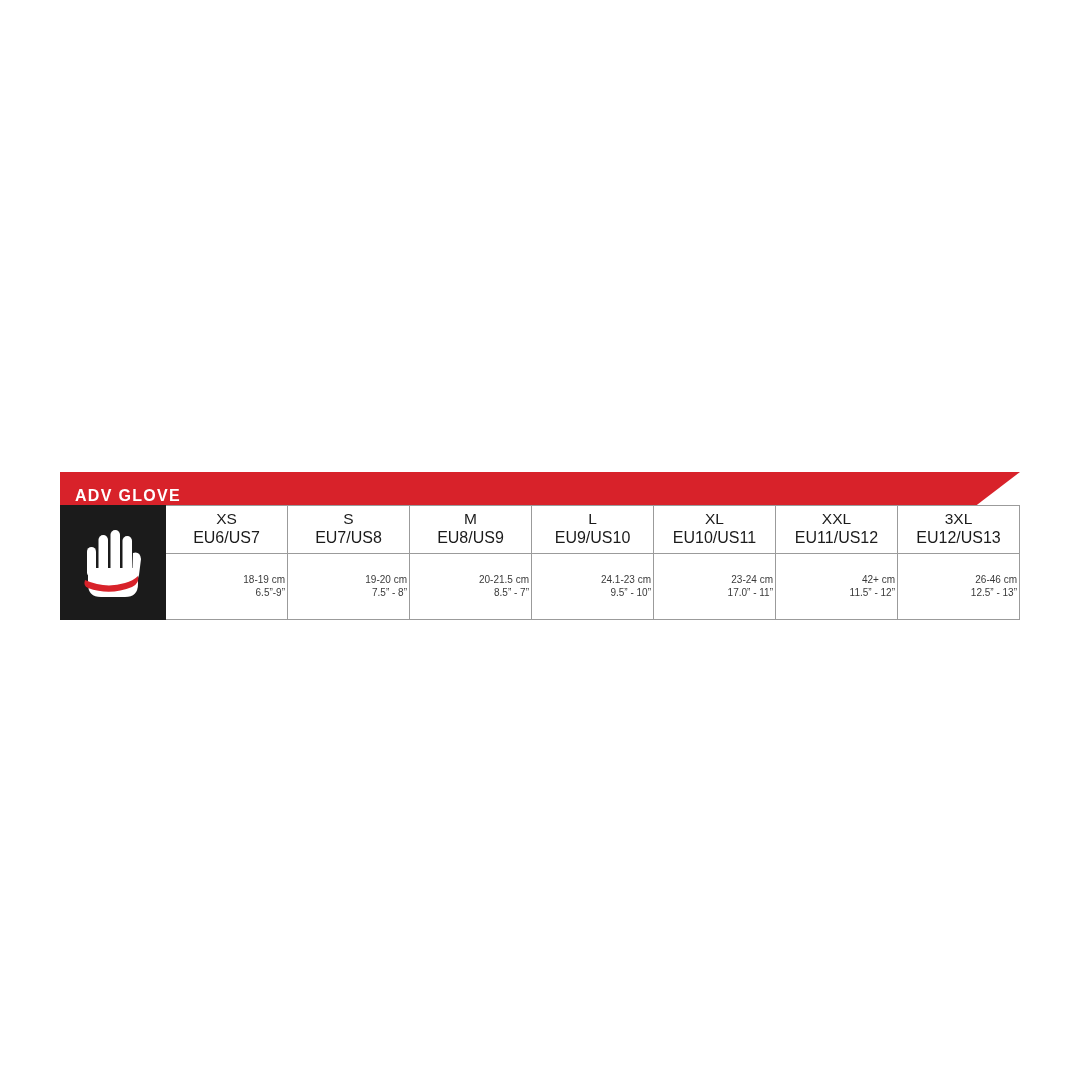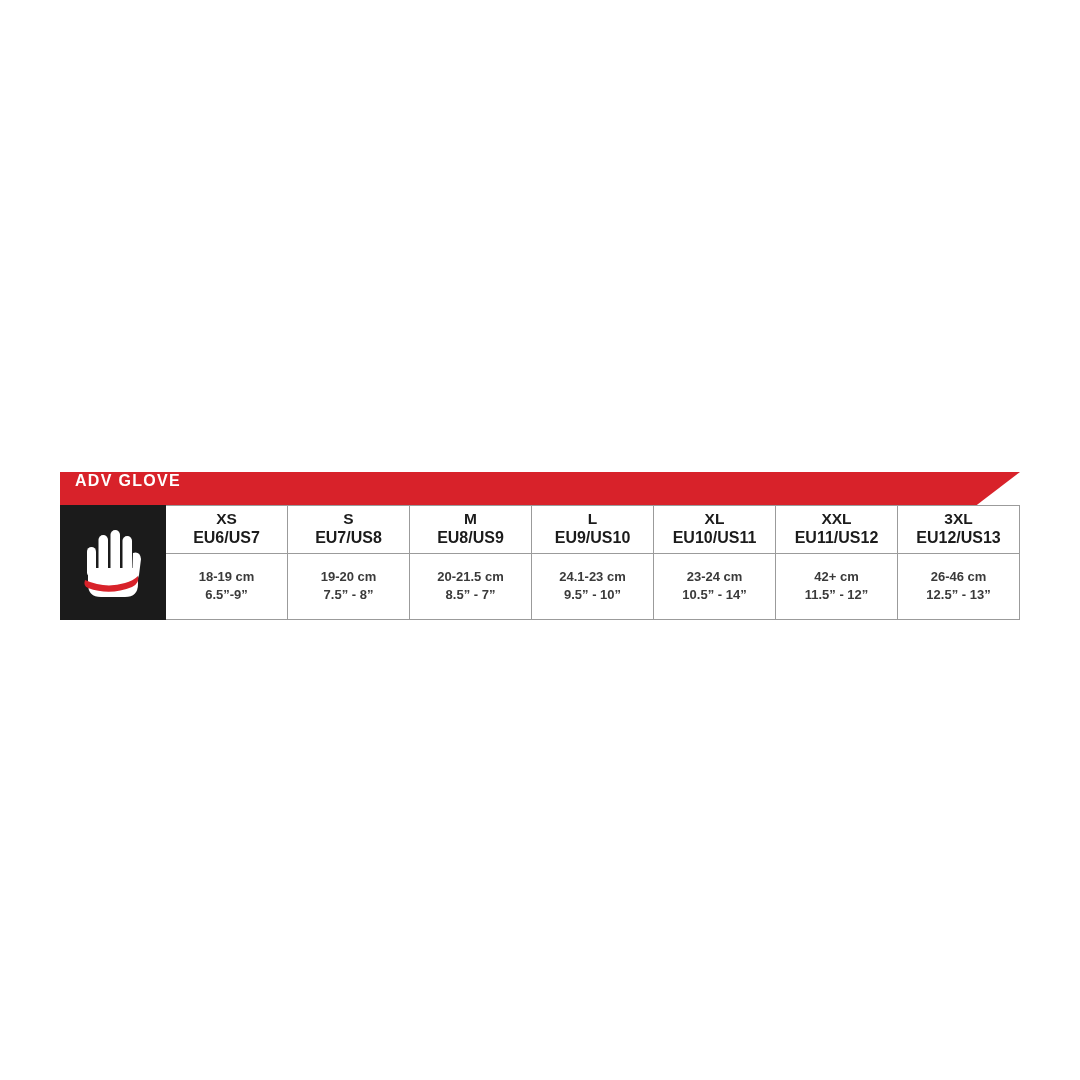--- a/index.html
+++ b/index.html
@@ -20,21 +20,21 @@
     left: 60px;
     top: 472px;
     width: 960px;
   }
 
   
   .banner {
     position: relative;
     height: 33px;
     display: flex;
-    align-items: flex-start;
+    align-items: flex-end;
   }
   .banner-bg {
     position: absolute;
     inset: 0;
     background: #d8222a;
     
     clip-path: polygon(0 0, 100% 0, 100% 0, 95.5% 100%, 0 100%);
   }
   .banner-title {
     position: relative;
@@ -50,21 +50,21 @@
   
   .size-table {
     border-collapse: collapse;
     width: 960px;
     table-layout: fixed;
   }
   .size-table td, .size-table th {
     border: 1px solid #9b9b9b;
     text-align: center;
     vertical-align: middle;
-    font-weight: bold;
+    font-weight: normal;
   }
 
   .glove-cell {
     width: 104px;
     background: #1b1b1b;
     border: 1px solid #1b1b1b !important;
     padding: 0;
   }
   .glove-cell .glove-inner {
     height: 92px;
@@ -88,22 +88,23 @@
     display: block;
   }
 
   .val-cell {
     height: 54px;
     padding: 5px 2px 6px 2px;
     color: #3a3a3a;
     line-height: 1.35;
   }
   .val-cm, .val-in {
-    font-size: 13px;
+    font-size: 10px;
     display: block;
+    text-align: right;
   }
 </style>
 </head>
 <body>
 
 <div class="chart-wrap">
 
   <div class="banner">
     <div class="banner-bg"></div>
     <div class="banner-title">ADV GLOVE</div>
@@ -168,21 +169,21 @@
       <td class="val-cell">
         <span class="val-cm">20-21.5 cm</span>
         <span class="val-in">8.5” - 7”</span>
       </td>
       <td class="val-cell">
         <span class="val-cm">24.1-23 cm</span>
         <span class="val-in">9.5” - 10”</span>
       </td>
       <td class="val-cell">
         <span class="val-cm">23-24 cm</span>
-        <span class="val-in">10.5” - 14”</span>
+        <span class="val-in">17.0” - 11”</span>
       </td>
       <td class="val-cell">
         <span class="val-cm">42+ cm</span>
         <span class="val-in">11.5” - 12”</span>
       </td>
       <td class="val-cell">
         <span class="val-cm">26-46 cm</span>
         <span class="val-in">12.5” - 13”</span>
       </td>
     </tr>

